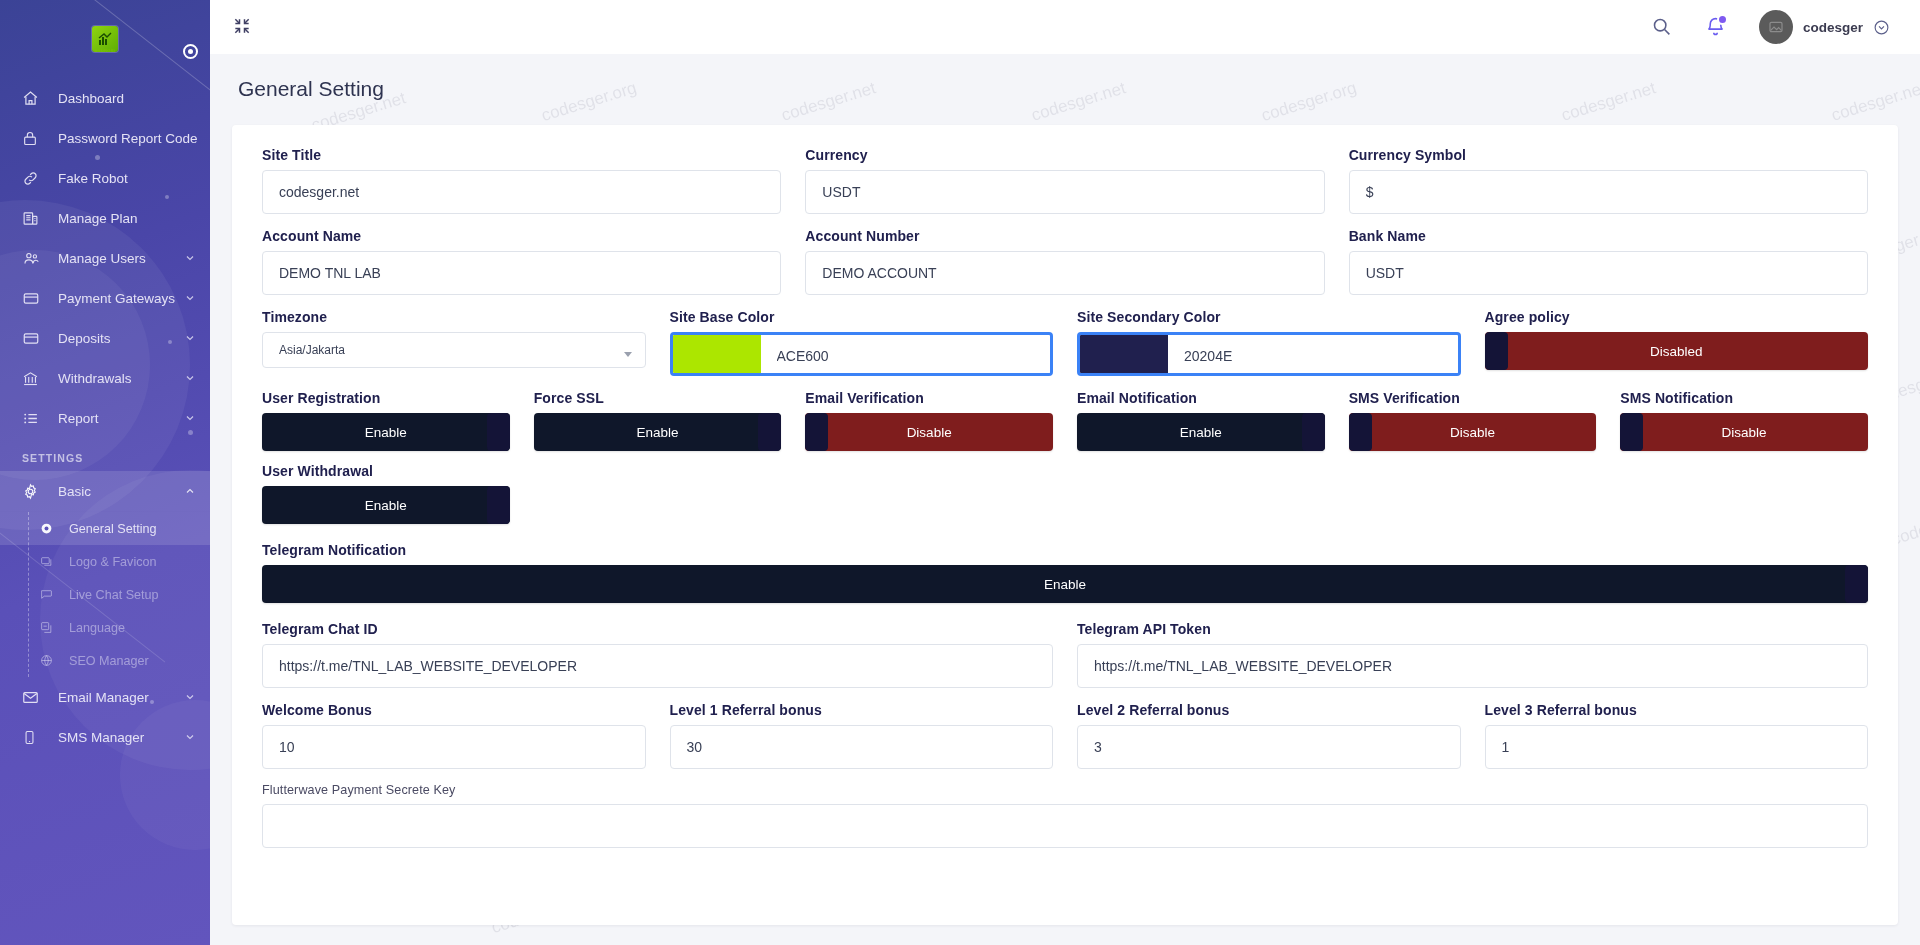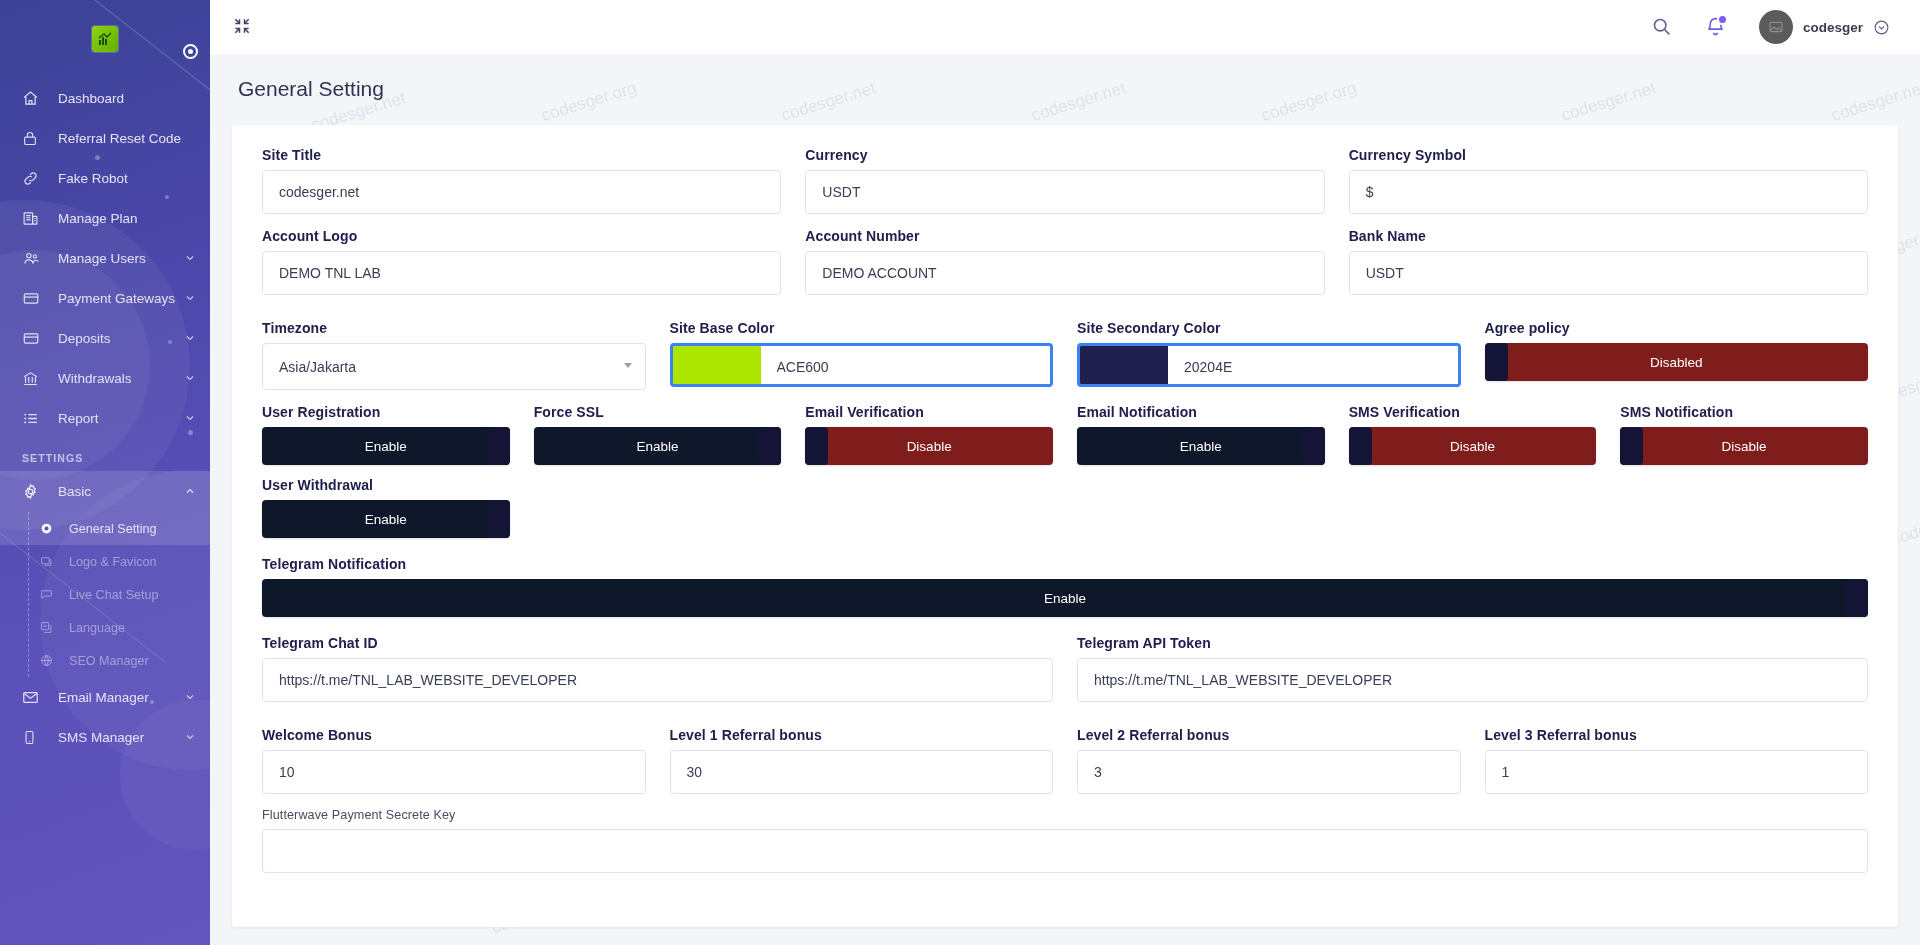--- a/index.html
+++ b/index.html
@@ -100,36 +100,36 @@
   #content { position:absolute; inset: 54px 0 0 0; overflow:hidden; z-index: 4; }
   #page-title { font-size: 21px; color:#2e3350; padding: 23px 0 0 28px; font-weight: normal; }
 
   #card {
     margin: 24px 22px 0 22px; background:#fff; border-radius: 4px;
     box-shadow: 0 1px 3px rgba(30,30,60,.07);
     padding: 22px 18px 40px 18px; min-height: 800px; position:relative;
   }
   .row { display:flex; gap: 0; margin-bottom: 14px; }
   .fg { padding: 0 12px; }
-  .fg.c4 { width: 25%; margin-top: 11px; }
+  .fg.c4 { width: 25%; }
   .fg.c3 { width: 33.3333%; }
   .fg.c12 { width: 100%; }
   label.flabel {
     display:block; font-size: 14px; font-weight: bold; color:#20204e;
     margin-bottom: 7px; letter-spacing: .1px;
   }
   label.flabel.light { font-weight: normal; color:#4a4a63; font-size:12.6px;}
   .finput {
     width: 100%; height: 44px; border: 1px solid #dfe3ea; border-radius: 4px;
     background:#fff; padding: 0 16px; font-size: 14px; color:#394056;
     font-family:"Liberation Sans",sans-serif; outline:none;
   }
   .fselect {
-    width: 100%; height: 47px; border: 1px solid #dfe3ea; border-radius: 4px;
-    background:#fff; padding: 0 30px 0 16px; font-size: 14px; color:#394056;
+    width: 100%; height: 36px; border: 1px solid #dfe3ea; border-radius: 4px;
+    background:#fff; padding: 0 30px 0 16px; font-size: 12px; color:#394056;
     font-family:"Liberation Sans",sans-serif; outline:none;
     appearance:none; -webkit-appearance:none; cursor:pointer;
   }
   .sel-wrap { position:relative; }
   .sel-wrap::after {
     content:''; position:absolute; right: 14px; top: 20px;
     border-left: 4px solid transparent; border-right: 4px solid transparent;
     border-top: 5px solid #9aa0ae; pointer-events:none;
   }
   
@@ -196,21 +196,21 @@
       <span class="lbl">Dashboard</span>
     </div>
 
     <div class="nav-item">
       <span class="ico">
         <svg width="16" height="17" viewBox="0 0 24 24" fill="none" stroke="#e9e7f7" stroke-width="1.7">
           <rect x="4" y="10" width="16" height="11" rx="1.5"></rect>
             <path d="M8 10V7a4 4 0 018 0v3"></path>
         </svg>
       </span>
-      <span class="lbl">Referral Reset Code</span>
+      <span class="lbl">Password Report Code</span>
     </div>
 
     <div class="nav-item">
       <span class="ico">
         <svg width="17" height="17" viewBox="0 0 24 24" fill="none" stroke="#e9e7f7" stroke-width="1.7">
           <path d="M10 14a4 4 0 005.66 0l3-3a4 4 0 10-5.66-5.66L11.5 6.8"></path>
           <path d="M14 10a4 4 0 00-5.66 0l-3 3a4 4 0 105.66 5.66l1.5-1.5"></path>
         </svg>
       </span>
       <span class="lbl">Fake Robot</span>
@@ -552,21 +552,21 @@
           <input class="finput" value="USDT" style="">
         </div>
         <div class="fg c3">
           <label class="flabel">Currency Symbol</label>
           <input class="finput" value="$" style="">
         </div>
       </div>
 
       <div class="row">
         <div class="fg c3">
-          <label class="flabel">Account Logo</label>
+          <label class="flabel">Account Name</label>
           <input class="finput" value="DEMO TNL LAB" style="">
         </div>
         <div class="fg c3">
           <label class="flabel">Account Number</label>
           <input class="finput" value="DEMO ACCOUNT" style="">
         </div>
         <div class="fg c3">
           <label class="flabel">Bank Name</label>
           <input class="finput" value="USDT" style="">
         </div>

